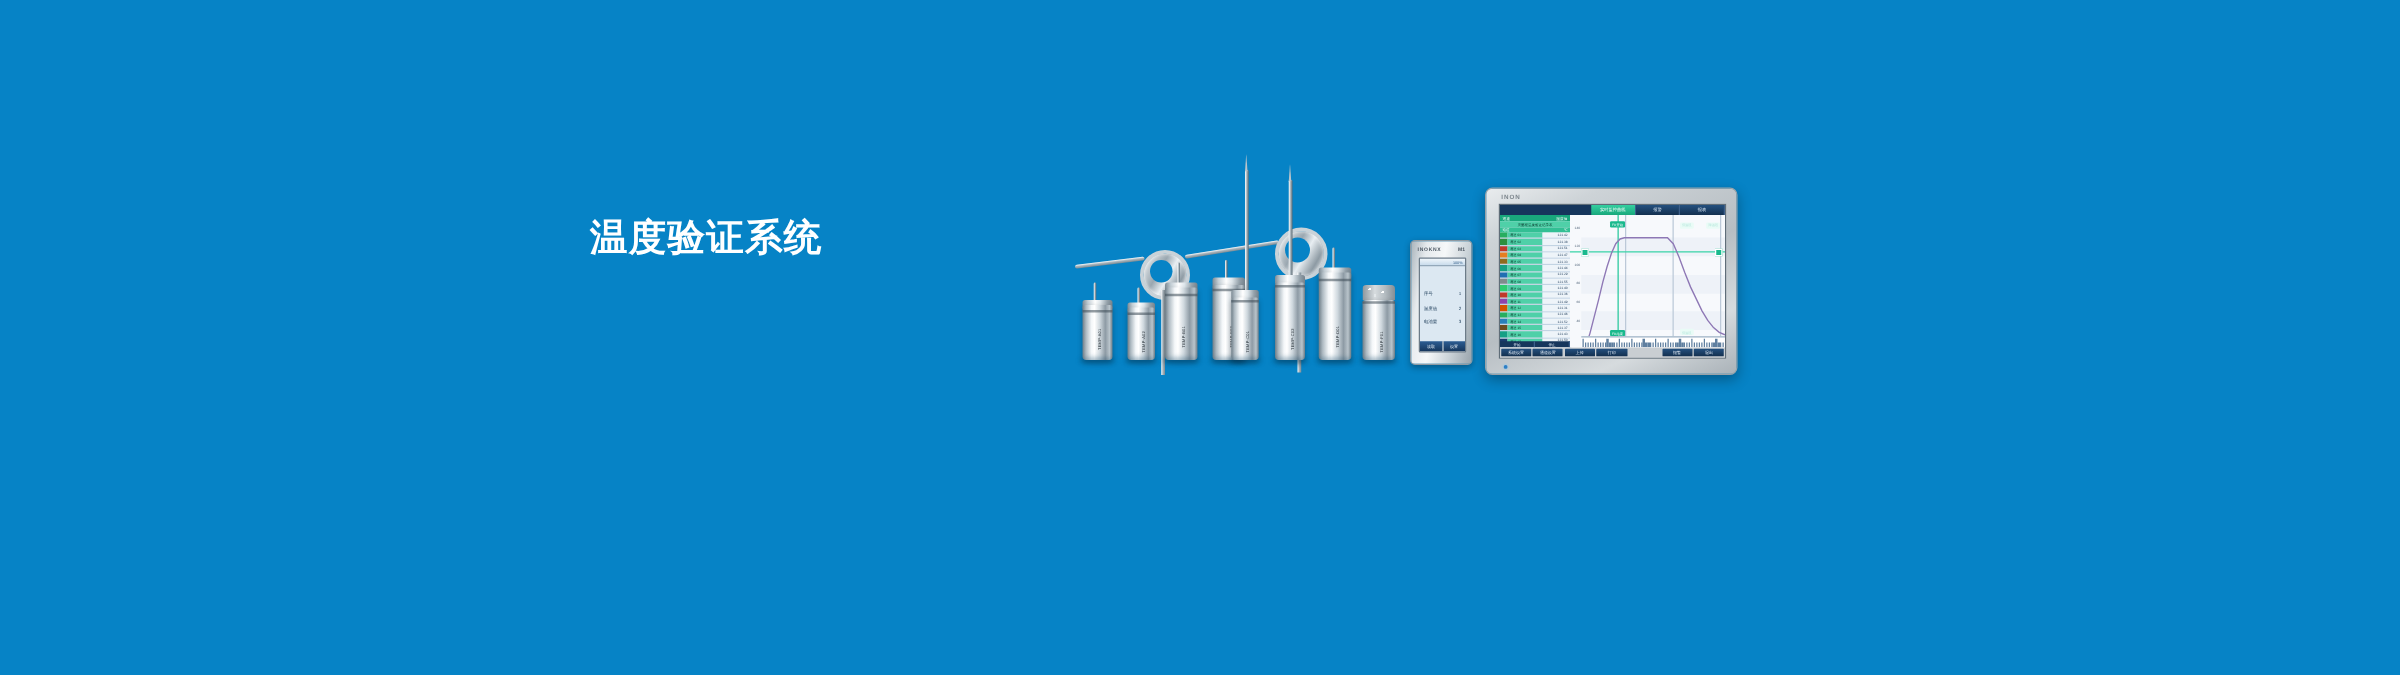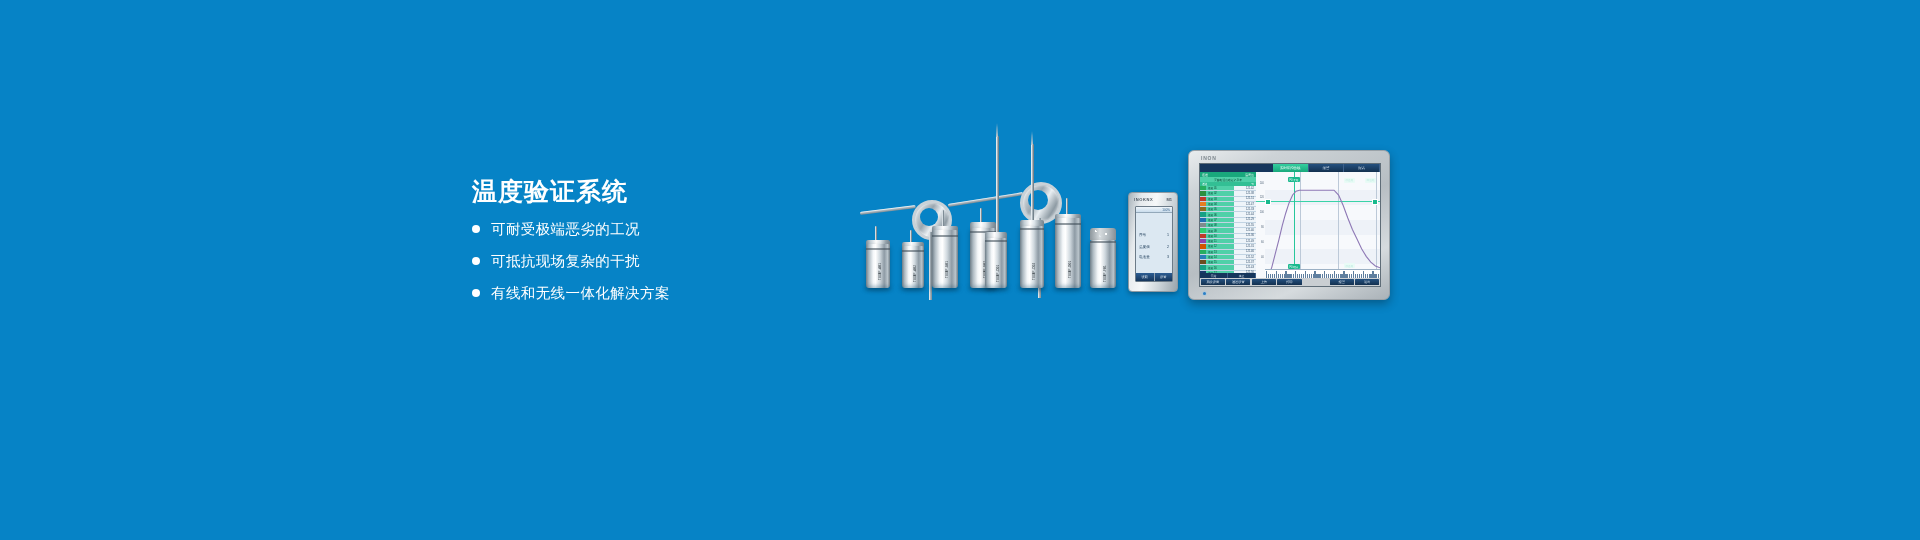--- a/index.html
+++ b/index.html
@@ -20,21 +20,21 @@
   }
 
   
   .copy {
     position: absolute;
     left: 472px;
     top: 176px;
     width: 520px;
   }
   .headline {
-    font-size: 25px;
+    font-size: 30px;
     font-weight: bold;
     color: #ffffff;
     letter-spacing: 1px;
     line-height: 30px;
     margin: 0 0 10px 0;
     white-space: nowrap;
   }
   .subhead {
     font-size: 14.5px;
     color: #e8f4fc;
@@ -468,34 +468,20 @@
   }
   .foot-gap { flex: 1.1; }
 </style>
 </head>
 <body>
 
 <div id="banner">
 
   <div class="copy">
     <h1 class="headline">温度验证系统</h1>
-    <ul class="bullets">
-      <li class="bullet">
-        <span class="bullet-dot"></span>
-        <span class="bullet-text">可耐受极端恶劣的工况</span>
-      </li>
-      <li class="bullet">
-        <span class="bullet-dot"></span>
-        <span class="bullet-text">可抵抗现场复杂的干扰</span>
-      </li>
-      <li class="bullet">
-        <span class="bullet-dot"></span>
-        <span class="bullet-text">有线和无线一体化解决方案</span>
-      </li>
-    </ul>
   </div>
 
   <div class="stage">
 
     <div class="coil-grp" style="left:-10px; top:78px;">
       <div class="coil-tail" style="left:0; top:14px; width:56px; transform:rotate(-7deg); transform-origin:left center;"></div>
       <div class="coil-ring" style="left:52px; top:2px; width:34px; height:34px;"></div>
       <div class="coil-inner" style="left:60px; top:10px; width:18px; height:18px;"></div>
       <div class="coil-stem" style="left:69px; top:34px; height:68px;"></div>
     </div>

